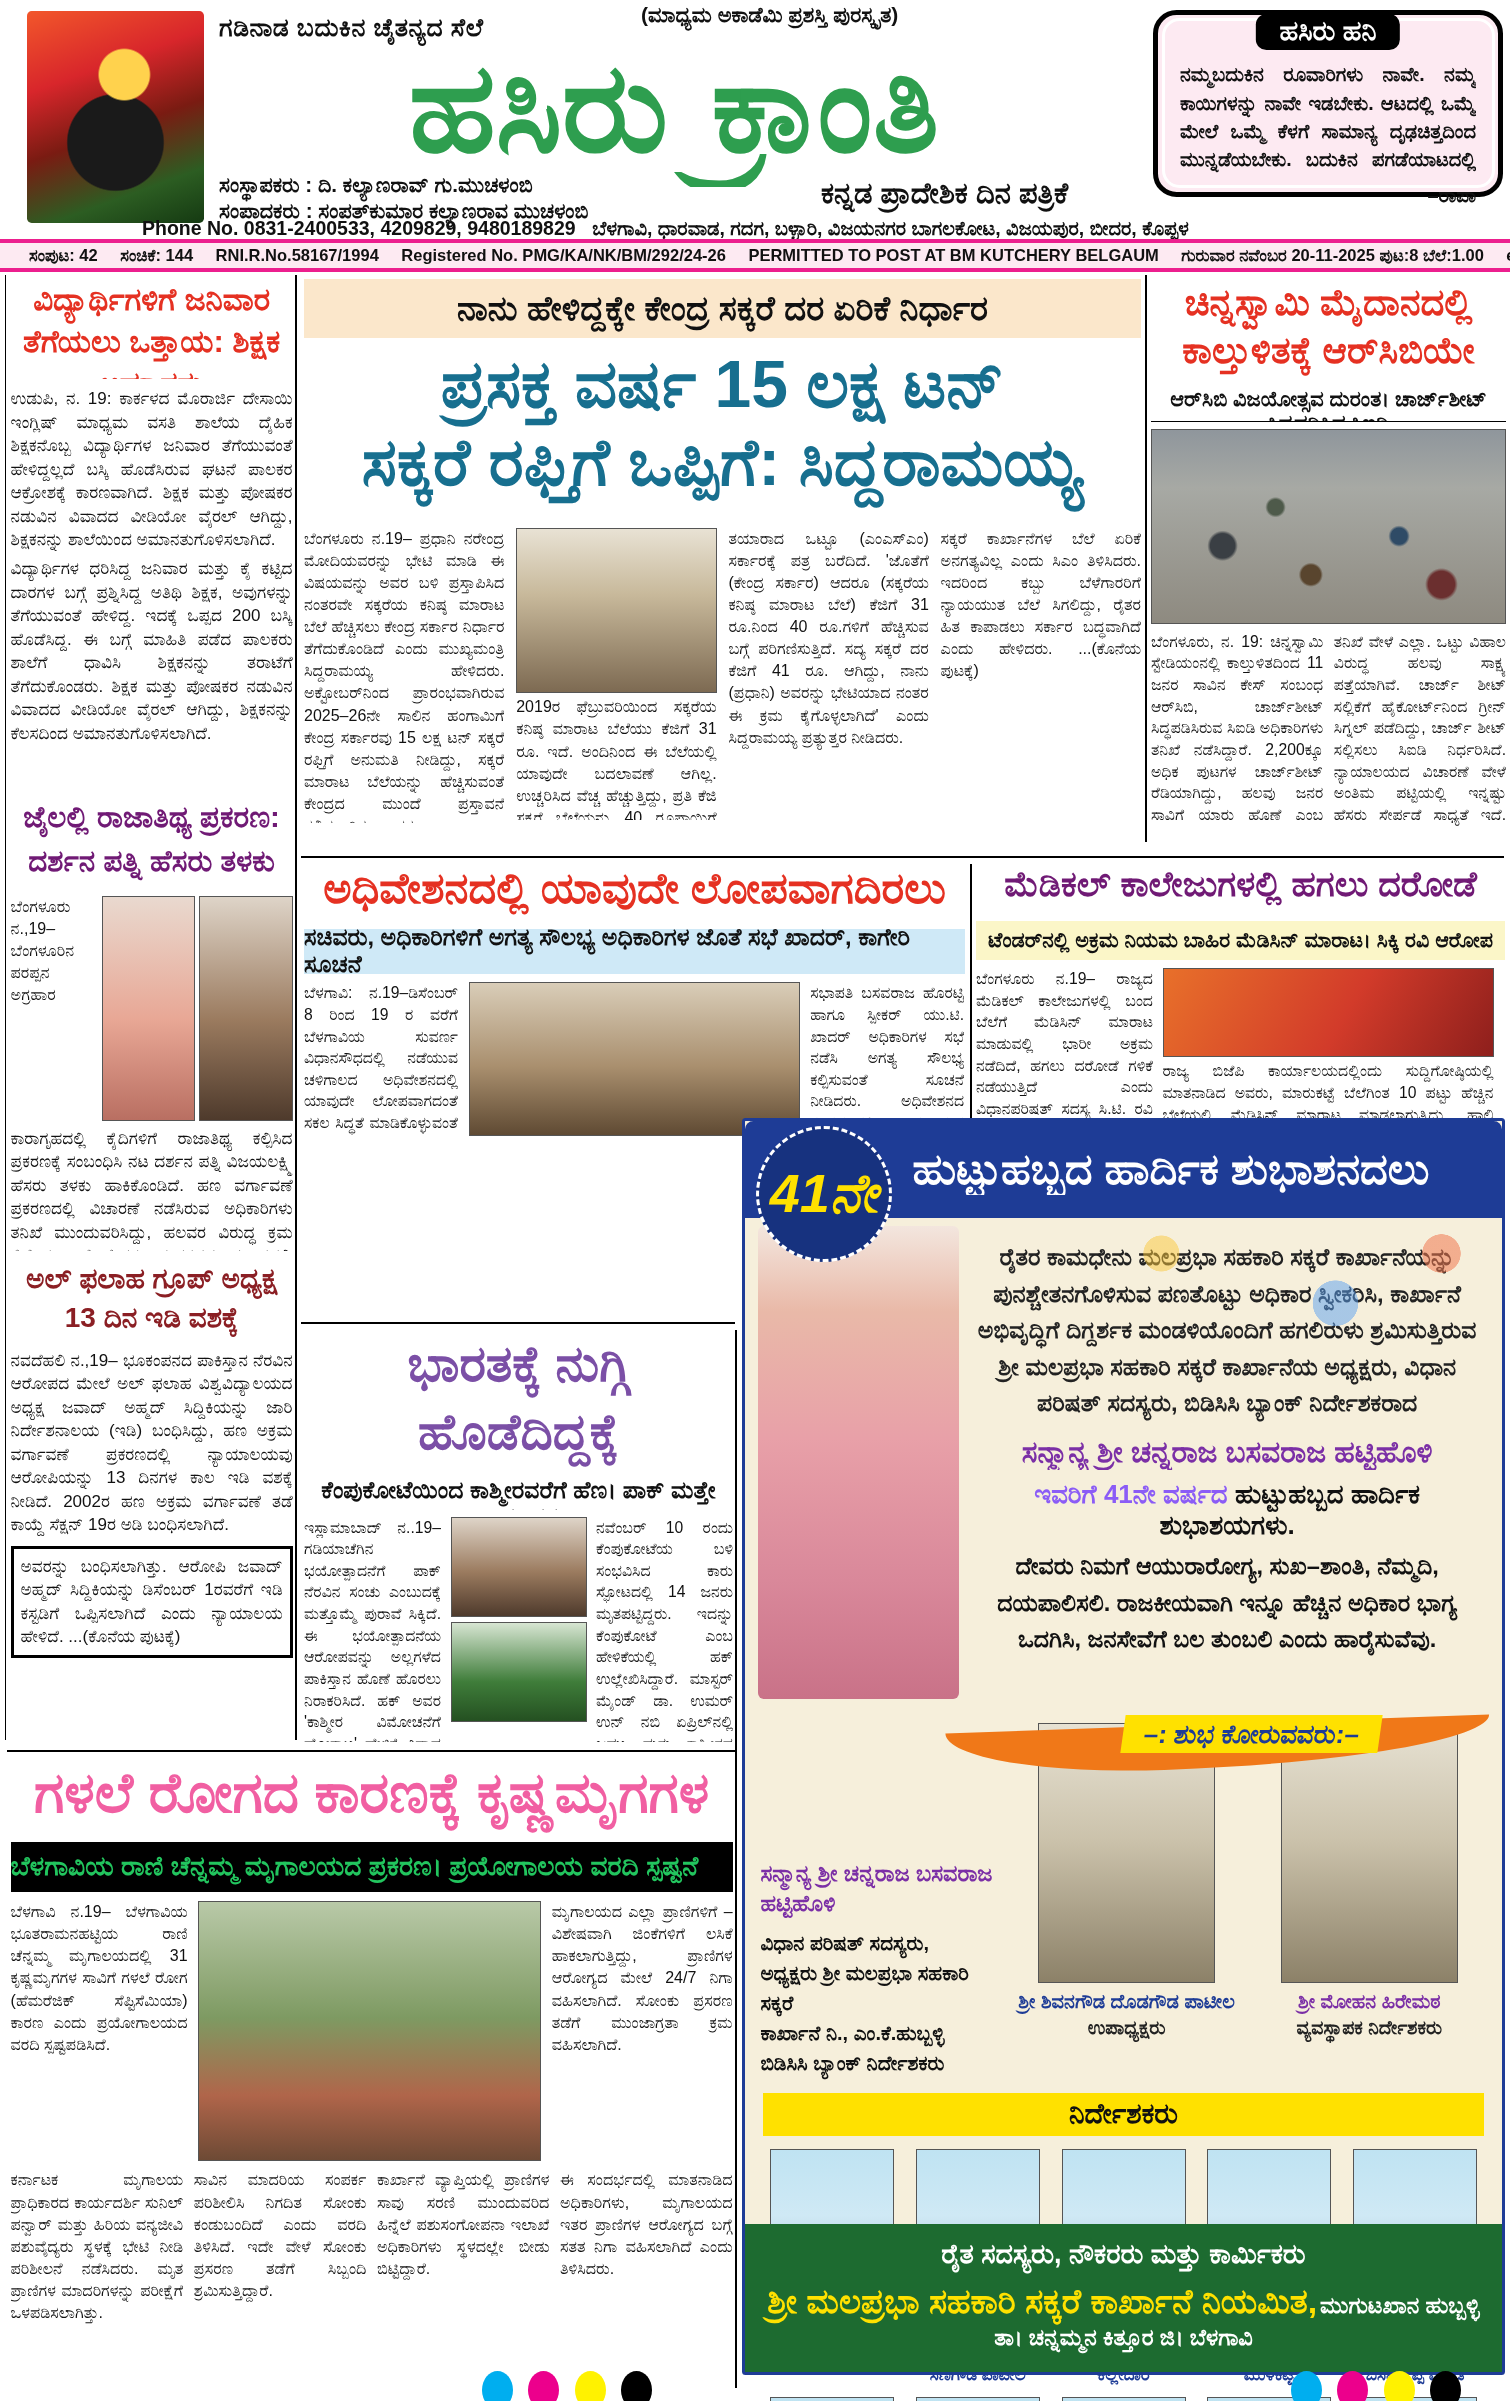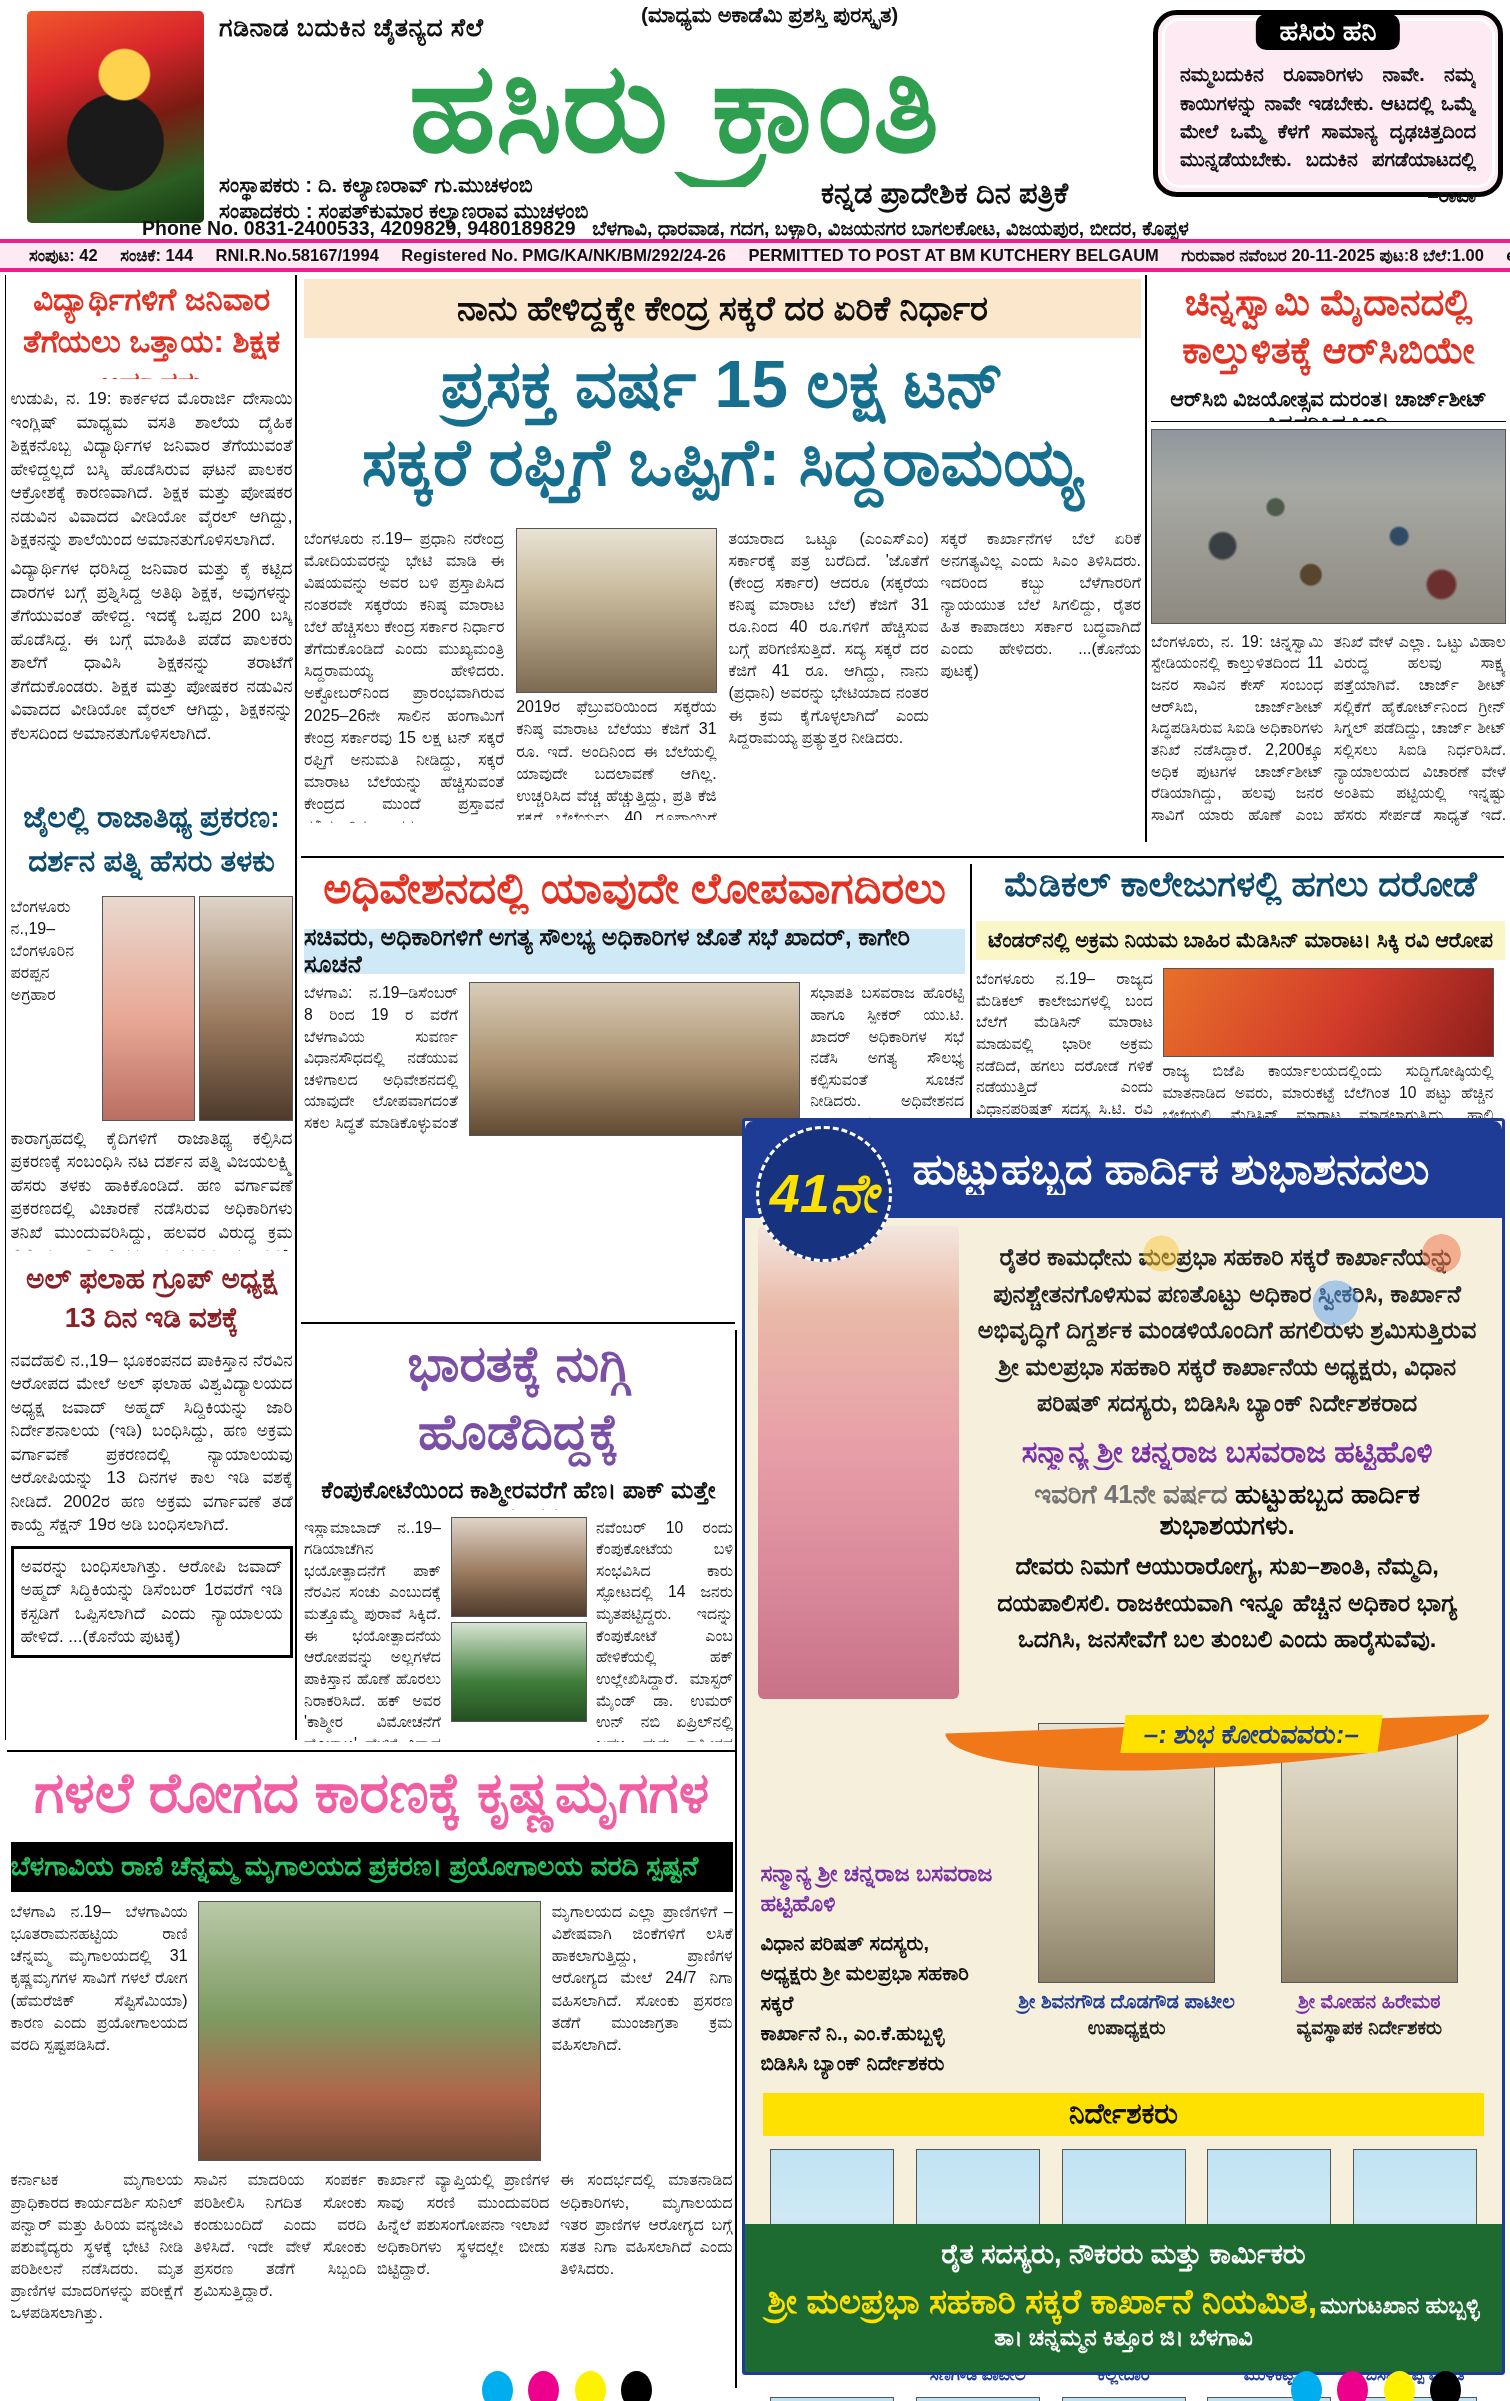--- a/index.html
+++ b/index.html
@@ -39,21 +39,21 @@
                padding:2.4px 23.6px; border-radius:10.6px; white-space:nowrap; }
   .quote-text { margin-top:31px; font-size:19.5px; font-weight:bold; line-height:1.45; text-align:justify; }
   .quote-author { font-size:20px; font-weight:bold; text-align:right; margin-top:5.9px; }
 
   
   .infobar { background:#fdeaf2; border-top:4.7px solid #ec1f8e; border-bottom:4.7px solid #ec1f8e;
              display:flex; align-items:center; gap:22.5px; padding:0 29px; font-size:16.5px; font-weight:bold; white-space:nowrap; }
 
   
   .hl-red { color:#e53122; }
-  .hl-blue { color:#0c4a6e; }
+  .hl-blue { color:#701a75; }
   .hl-teal { color:#176f8f; }
   .hl-purple { color:#7b4fa6; }
   .hl-pink { color:#f15fa2; }
   .hl-maroon { color:#8b1f24; }
   .bodytxt { font-size:17px; line-height:1.38; text-align:justify; }
   .vline { background:#000; width:1.8px; }
   .photo { background:linear-gradient(165deg,#cfd6da 0%,#9aa4ab 50%,#6f7b83 100%); border:1.2px solid #555; }
   .photo.people { background:linear-gradient(180deg,#e8e2d4 0%,#c8b99b 40%,#7d6a52 100%); }
   .photo.stampede { background:
       radial-gradient(circle at 20% 60%, #3a3f44 0 4%, transparent 5%),
@@ -91,21 +91,21 @@
       radial-gradient(circle at 8% 30%, rgba(240,90,140,.55) 0 23.6px, transparent 24px),
       radial-gradient(circle at 20% 70%, rgba(120,200,90,.5) 0 20px, transparent 20.7px),
       radial-gradient(circle at 55% 25%, rgba(250,200,60,.5) 0 17.7px, transparent 18.3px),
       radial-gradient(circle at 78% 60%, rgba(90,160,240,.5) 0 22.5px, transparent 23px),
       radial-gradient(circle at 92% 25%, rgba(240,120,80,.55) 0 19px, transparent 19.5px); }
   .ad-man { position:absolute; left:13px; top:105px; width:201px; height:473px;
             background:linear-gradient(180deg,#f3e6de 0%, #e9b9a8 18%, #e8a0a8 45%, #d9889a 75%, #c97288 100%);
             border-radius:5.9px; }
   .ad-intro { font-size:23.6px; font-weight:bold; color:#222; line-height:1.55; text-align:center; }
   .ad-honoree { font-size:29.5px; font-weight:bold; color:#7b2fa6; }
-  .ad-wish .red { color:#737373; }
+  .ad-wish .red { color:#8b5cf6; }
   .ad-wish { font-size:26px; font-weight:bold; }
   .ad-wish2 { font-size:23.6px; font-weight:bold; line-height:1.55; }
   .ad-swoosh { position:absolute; left:201px; right:11.8px; height:44px;
                background:#f07818; border-radius:0 0 60% 40%/0 0 100% 100%; transform:rotate(-2deg); }
   .ad-wishers { position:absolute; background:#ffe100; color:#1e3c96; font-size:26px; font-weight:bold;
                 padding:3.5px 21px; transform:skewX(-8deg); }
   .ad-card-name { font-size:19.5px; font-weight:bold; color:#1e3c96; margin-top:5.9px; line-height:1.3; }
   .ad-card-name.purple { color:#7b2fa6; }
   .ad-card-role { font-size:19px; font-weight:bold; color:#222; margin-top:2.4px; }
   .ad-capline { font-size:20px; font-weight:bold; line-height:1.5; }

